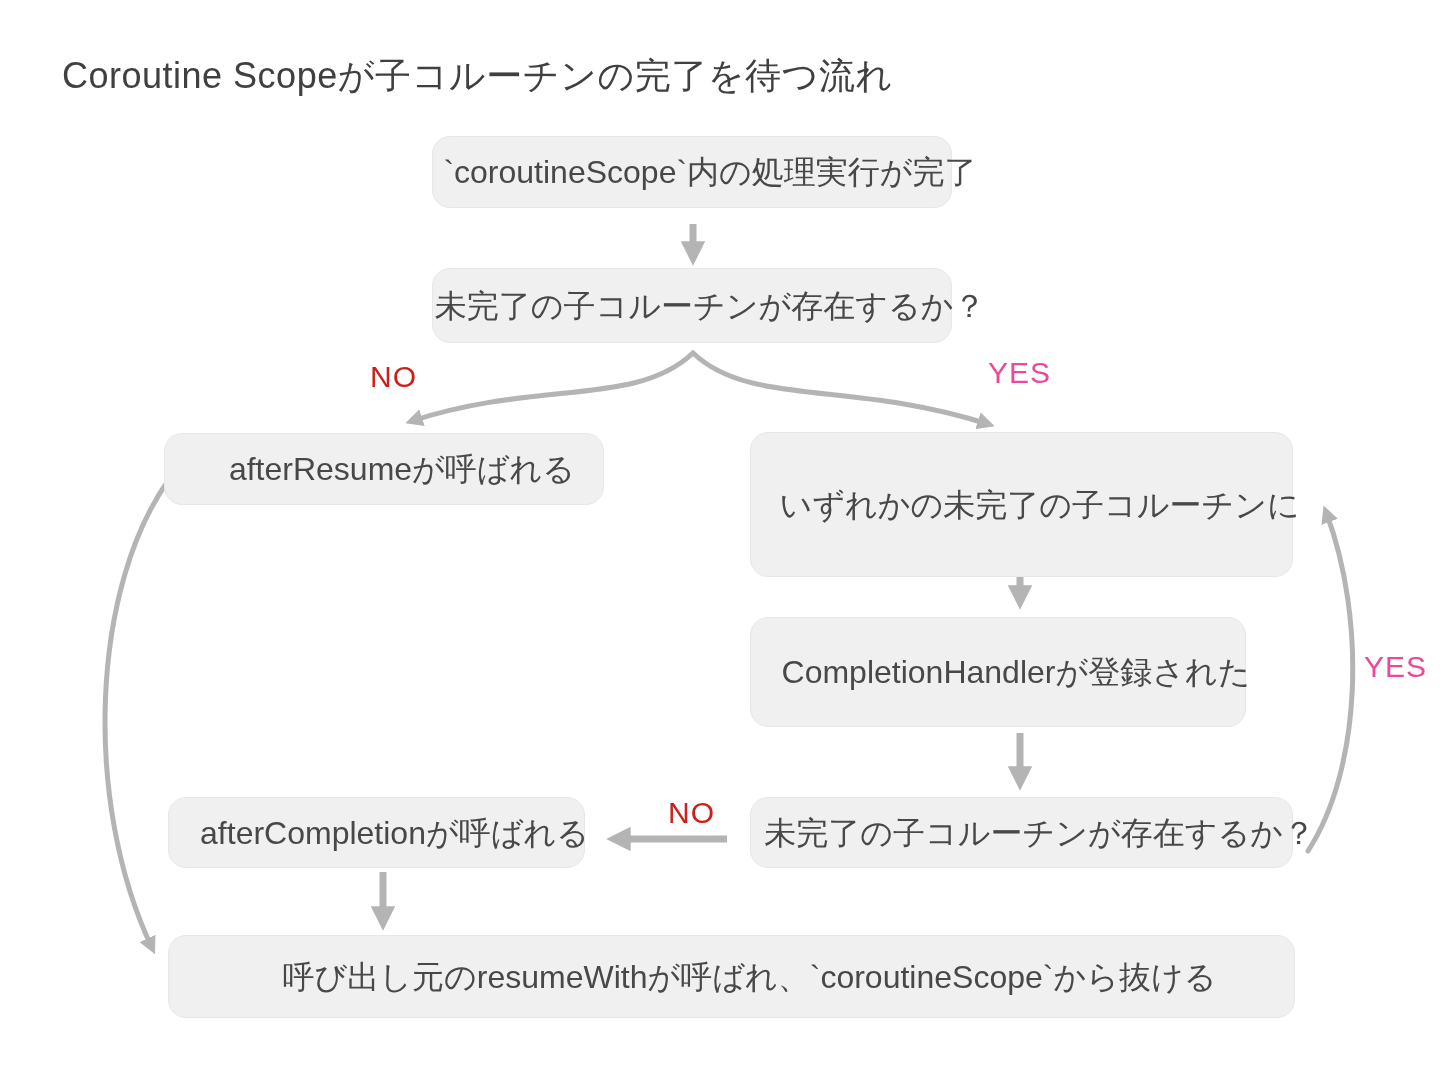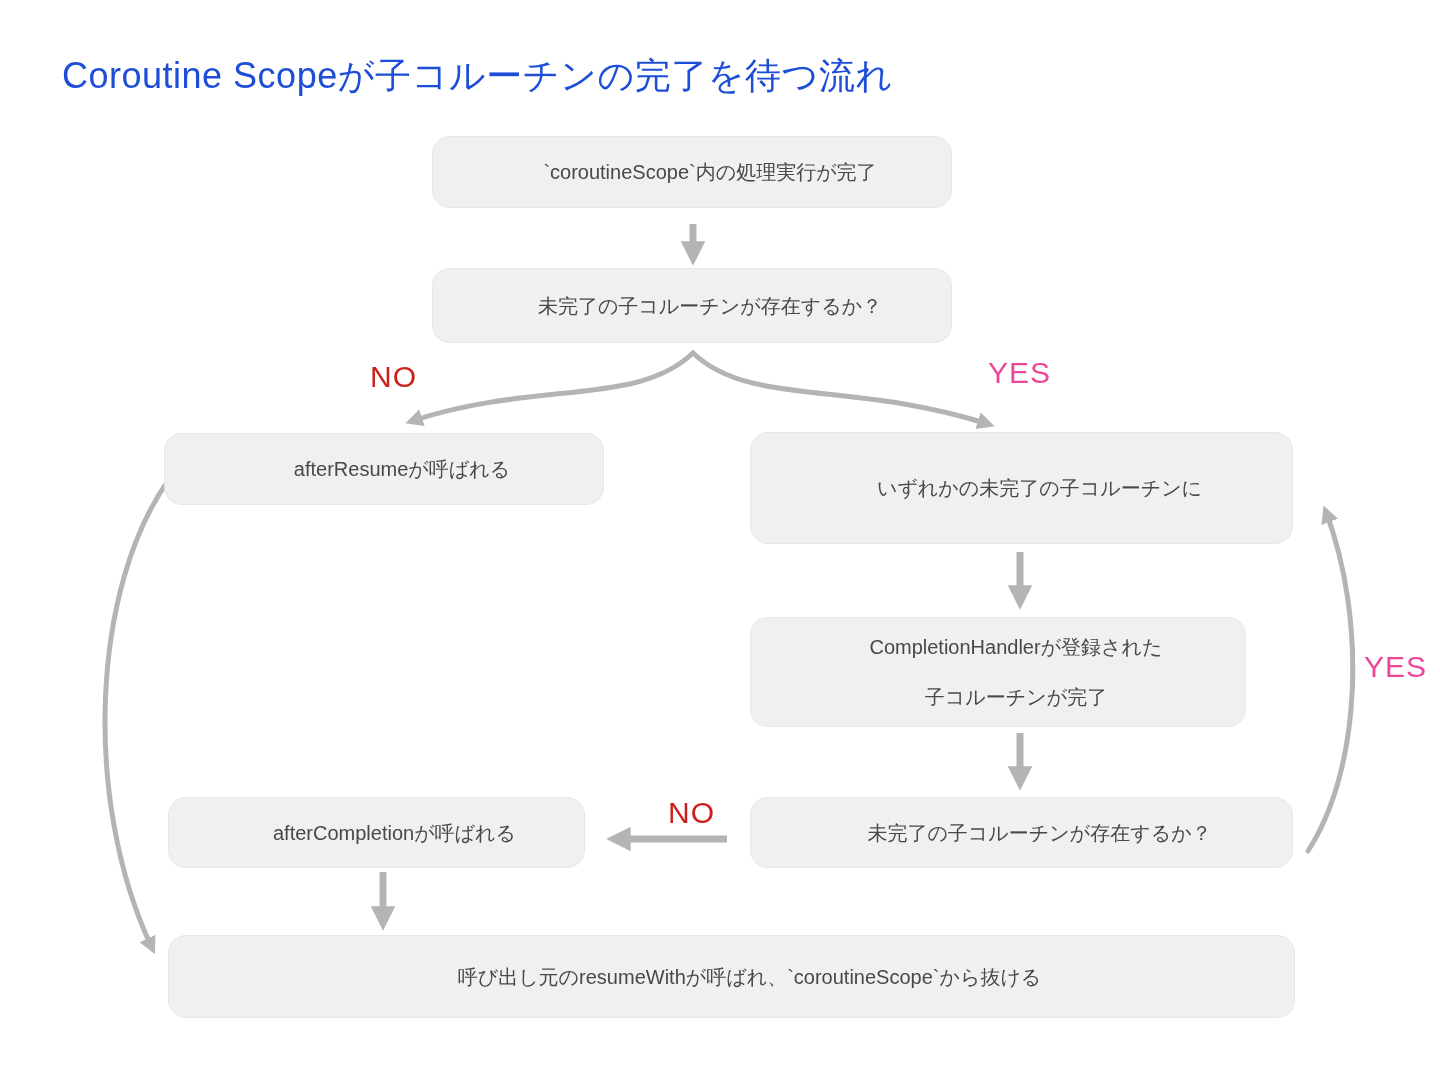--- a/index.html
+++ b/index.html
@@ -13,21 +13,21 @@
     background: #ffffff;
     overflow: hidden;
   }
 
   .title {
     position: absolute;
     left: 62px;
     top: 52px;
     font-size: 36px;
     font-weight: 500;
-    color: #1d4ed8;
+    color: #404040;
     letter-spacing: 0.5px;
     white-space: nowrap;
   }
 
   .arrows {
     position: absolute;
     left: 0; top: 0;
     width: 1440px;
     height: 1080px;
     pointer-events: none;
@@ -36,21 +36,21 @@
   .node {
     position: absolute;
     background: #f0f0f0;
     border: 1px solid #e7e7e7;
     border-radius: 18px;
     display: flex;
     flex-direction: column;
     justify-content: center;
     align-items: center;
     color: #484848;
-    font-size: 20px;
+    font-size: 32px;
     text-align: right;
     white-space: nowrap;
     padding-left: 36px;
   }
   .node span { display: block; line-height: 50px; }
 
   .edge-label {
     position: absolute;
     font-size: 30px;
     font-weight: 500;
@@ -98,27 +98,26 @@
   </div>
 
   <div class="node" style="left:432px; top:268px; width:520px; height:75px;">
     <span>未完了の子コルーチンが存在するか？</span>
   </div>
 
   <div class="node" style="left:164px; top:433px; width:440px; height:72px;">
     <span>afterResumeが呼ばれる</span>
   </div>
 
-  <div class="node" style="left:750px; top:432px; width:543px; height:112px;">
+  <div class="node" style="left:750px; top:432px; width:543px; height:145px;">
     <span>いずれかの未完了の子コルーチンに</span>
   </div>
 
   <div class="node" style="left:750px; top:617px; width:496px; height:110px;">
     <span>CompletionHandlerが登録された</span>
-    <span>子コルーチンが完了</span>
   </div>
 
   <div class="node" style="left:750px; top:797px; width:543px; height:71px;">
     <span>未完了の子コルーチンが存在するか？</span>
   </div>
 
   <div class="node" style="left:168px; top:935px; width:1127px; height:83px;">
     <span>呼び出し元のresumeWithが呼ばれ、`coroutineScope`から抜ける</span>
   </div>
 

